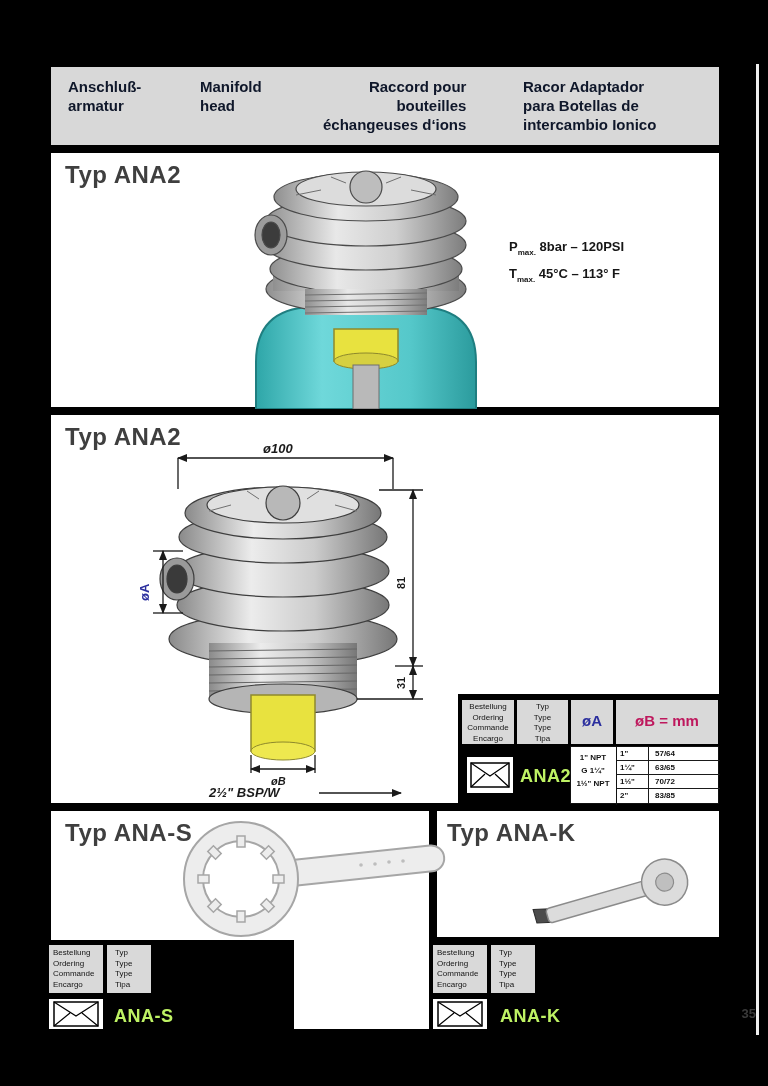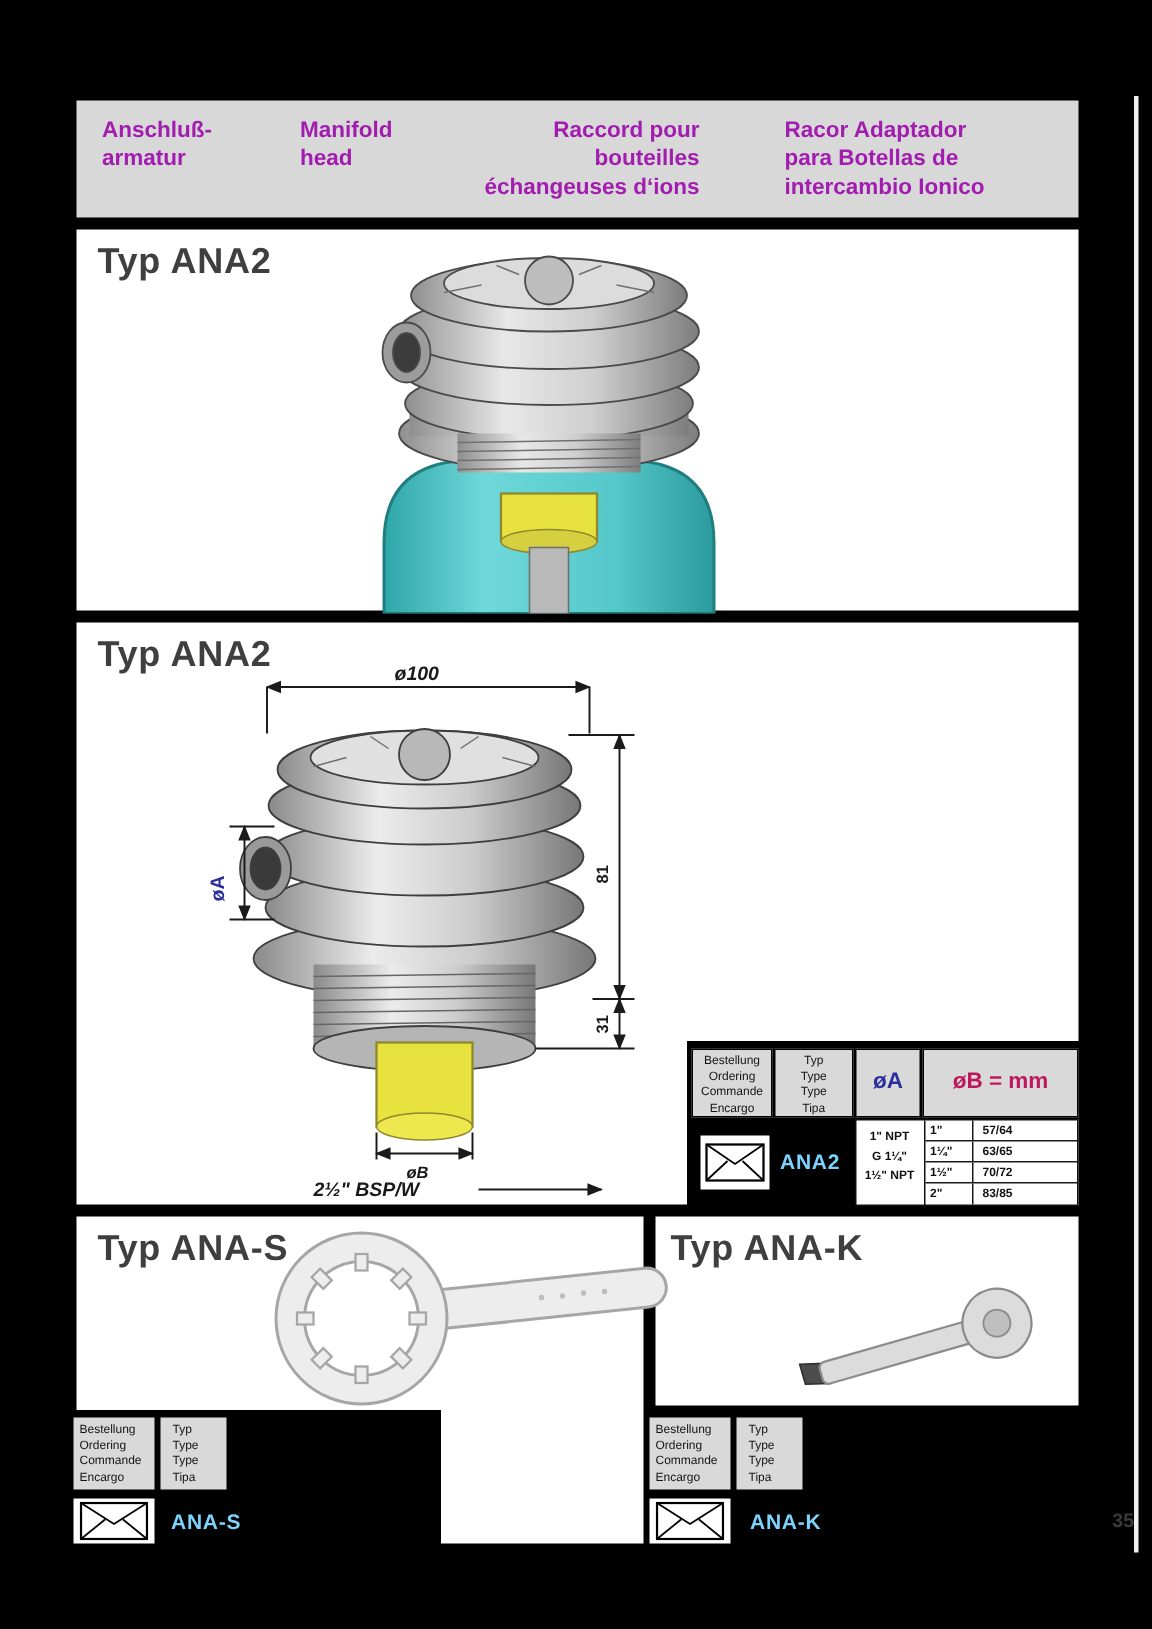--- a/index.html
+++ b/index.html
@@ -1,31 +1,31 @@
 <!DOCTYPE html>
 <html><head>
 <meta charset="utf-8">
 <style>
   html,body{margin:0;padding:0;background:#000;}
   #page{position:relative;width:768px;height:1086px;background:#000;overflow:hidden;
         font-family:"Liberation Sans","DejaVu Sans",sans-serif;color:#111;}
   .panel{position:absolute;background:#fff;border:3px solid #000;box-sizing:border-box;}
   .graybox{position:absolute;background:#d8d8d8;border:3px solid #000;box-sizing:border-box;}
-  .hdrcol{position:absolute;top:10px;font-weight:bold;font-size:15px;line-height:19px;color:#a21caf;}
+  .hdrcol{position:absolute;top:10px;font-weight:bold;font-size:15px;line-height:19px;color:#0f172a;}
   .sectitle{position:absolute;left:14px;top:8px;font-weight:bold;font-size:24px;
             letter-spacing:.5px;color:#3f3f3f;}
   .presline{font-weight:bold;font-size:13px;color:#161616;margin:0 0 9px 0;white-space:nowrap;}
   .presline sub{font-size:8px;}
   .blackblock{position:absolute;background:#000;}
   .gcell{position:absolute;background:#d9d9d9;border:1.5px solid #000;box-sizing:border-box;
          text-align:center;}
   .gcell .ln{font-size:8px;line-height:10.5px;color:#141414;}
   .diaA{color:#2b2f9e;font-weight:bold;font-size:15px;}
   .diaB{color:#be185d;font-weight:bold;font-size:15px;}
-  .typelabel{position:absolute;font-weight:bold;font-size:14px;color:#7dd3fc;letter-spacing:.5px;}
+  .typelabel{position:absolute;font-weight:bold;font-size:18px;color:#bef264;letter-spacing:.5px;}
   .whitezone{position:absolute;background:#fff;box-sizing:border-box;}
   .optln{font-size:8px;font-weight:bold;line-height:13px;color:#111;text-align:center;}
   .subrow{display:flex;height:14px;border-bottom:1px solid #1a1a1a;box-sizing:border-box;}
   .subrow .sz{width:32px;border-right:1px solid #1a1a1a;box-sizing:border-box;
               font-size:8px;font-weight:bold;padding:2px 0 0 3px;}
   .subrow .vl{flex:1;font-size:8px;font-weight:bold;padding:2px 0 0 6px;}
   .envcell{position:absolute;background:#fff;border:1.5px solid #000;box-sizing:border-box;
            display:flex;align-items:center;justify-content:center;}
   svg text{font-family:"Liberation Sans","DejaVu Sans",sans-serif;}
   .pagenum{position:absolute;right:12px;top:1006px;font-weight:bold;font-size:13px;color:#3a3a3a;}
@@ -104,20 +104,30 @@
           <line x1="104" y1="150" x2="226" y2="148"></line>
             <line x1="104" y1="156" x2="226" y2="154"></line>
         </g>
       </g>
 
       <rect x="133" y="172" width="64" height="32" fill="#e8e23f" stroke="#8e892c" stroke-width="1.5"></rect>
       <ellipse cx="165" cy="204" rx="32" ry="8" fill="#d6d040" stroke="#8e892c"></ellipse>
       <rect x="152" y="208" width="26" height="44" fill="#b9b9b9" stroke="#6e6e6e"></rect>
     </svg>
 
+    <div style="position:absolute;left:458px;top:86px;">
+      <p class="presline">
+        <span>P</span><sub>max.</sub>
+        <span>8bar – 120PSI</span>
+      </p>
+      <p class="presline">
+        <span>T</span><sub>max.</sub>
+        <span>45°C – 113° F</span>
+      </p>
+    </div>
   </div>
 
   <div class="panel" style="left:48px;top:412px;width:674px;height:394px;">
     <div class="sectitle">Typ  ANA2</div>
 
     <svg style="position:absolute;left:40px;top:18px;" width="420" height="370" viewBox="0 0 420 370">
       <defs>
         <marker id="arr" viewBox="0 0 10 10" refX="9" refY="5" markerWidth="8" markerHeight="8" orient="auto-start-reverse">
           <path d="M0 1 L10 5 L0 9 Z" fill="#1a1a1a"></path>
         </marker>

